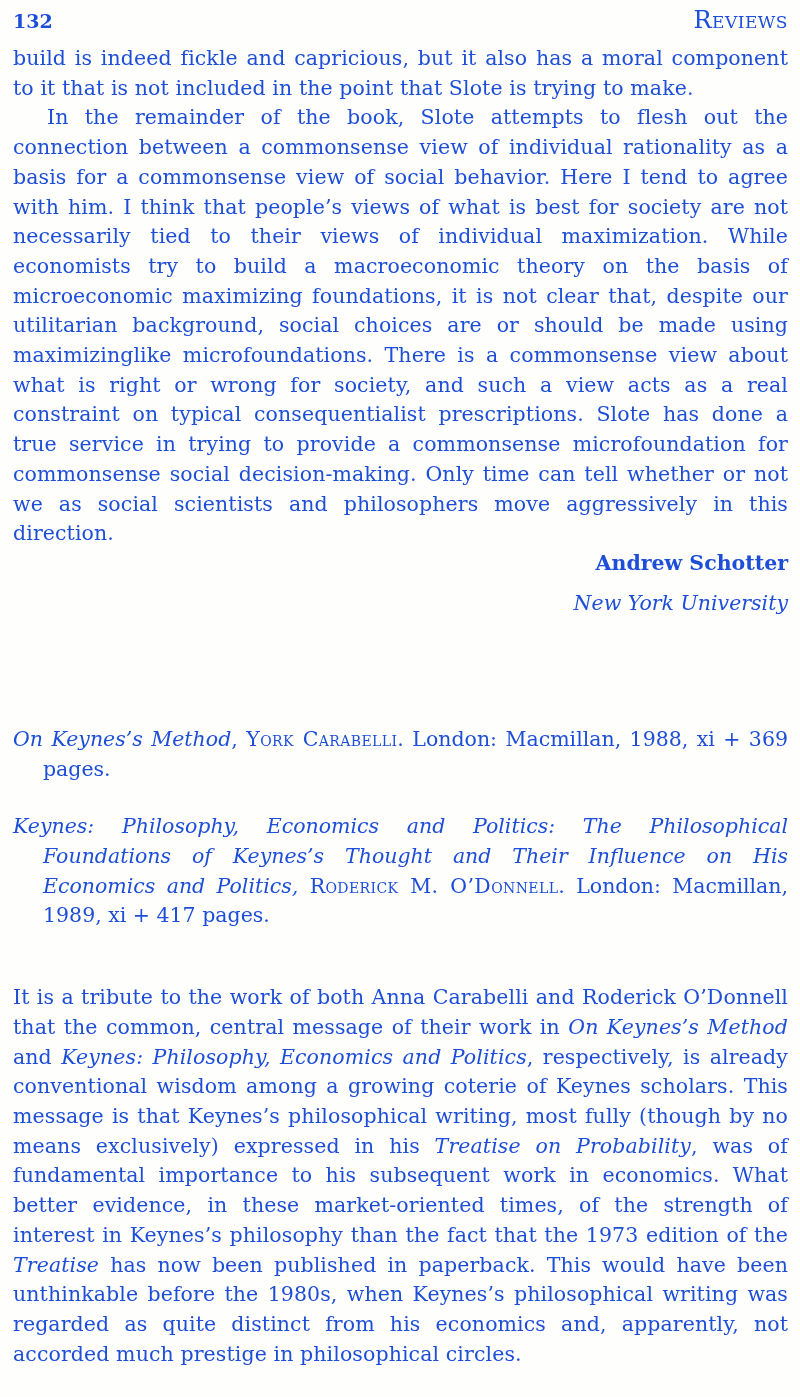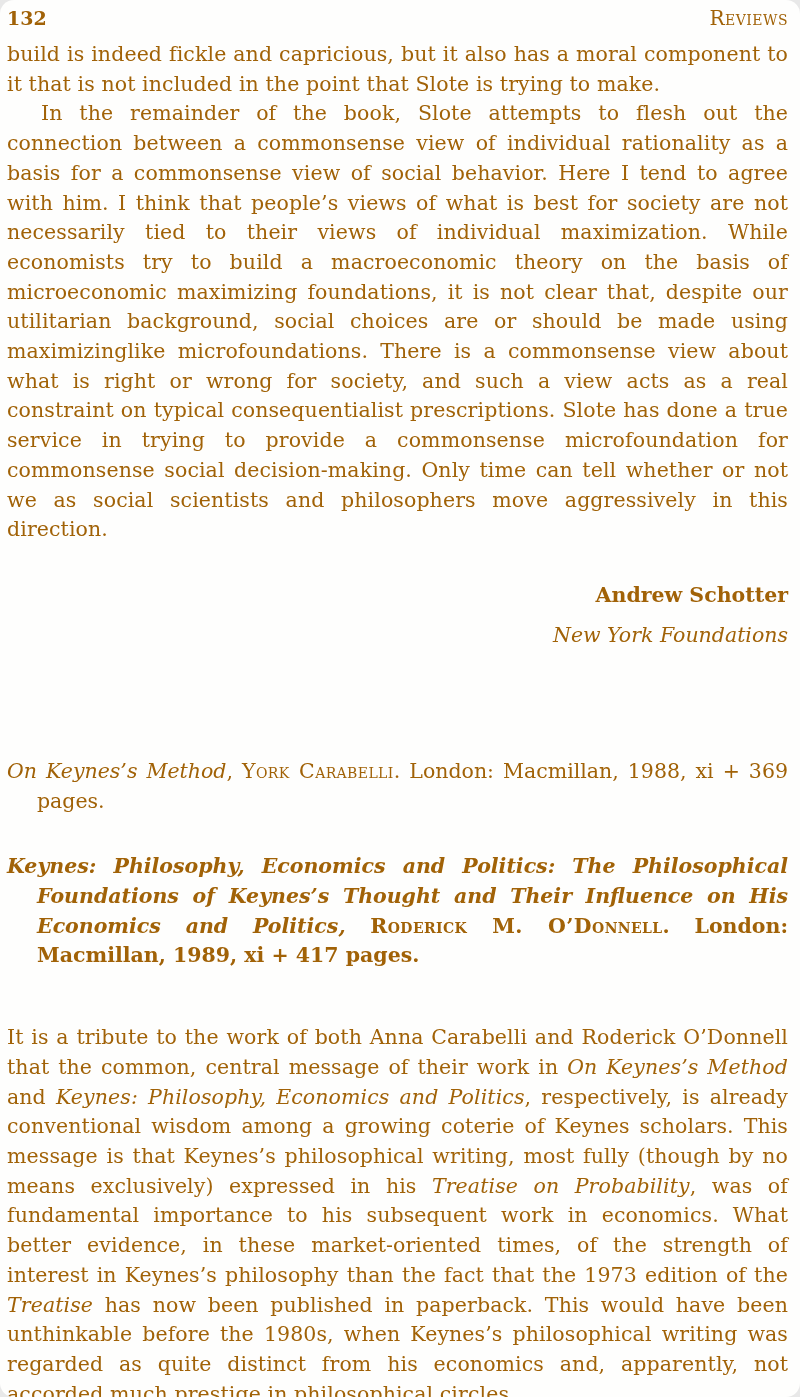--- a/index.html
+++ b/index.html
@@ -7,71 +7,69 @@
   body {
     width: 800px;
     height: 1397px;
     margin: 0 auto;
     font-family: "DejaVu Serif", "Liberation Serif", serif;
   }
   .page {
     width: 800px;
     height: 1397px;
     background: #fefefd;
-    color: #a16207;
-    padding: 6px 12px 0 7px;
+    color: #1d4ed8;
+    padding: 6px 12px 0 13px;
     overflow: hidden;
-    border-radius: 14px;
   }
   .page-header {
     display: flex;
     justify-content: space-between;
     align-items: baseline;
     margin-bottom: 10px;
   }
   .page-number {
     font-weight: bold;
     font-size: 19px;
   }
   .running-head {
     font-variant: small-caps;
-    font-size: 20px;
+    font-size: 24px;
     letter-spacing: 0.5px;
   }
   .para {
     font-size: 20.5px;
     line-height: 29.7px;
     text-align: justify;
     letter-spacing: 0.1px;
   }
   .indent { text-indent: 34px; }
   .signature {
     text-align: right;
-    margin-top: 36px;
   }
   .sig-name {
     font-weight: bold;
     font-size: 20.5px;
     line-height: 28px;
   }
   .sig-affil {
     font-style: italic;
     font-size: 20.5px;
     line-height: 28px;
     margin-top: 12px;
   }
   .citations { margin-top: 108px; }
   .citation {
     font-size: 20.5px;
     line-height: 29.7px;
     text-align: justify;
     padding-left: 30px;
     text-indent: -30px;
   }
-  .citation + .citation { margin-top: 36px; font-weight: bold; }
+  .citation + .citation { margin-top: 28px; }
   .review-second { margin-top: 52px; }
   .italic { font-style: italic; }
   .smallcaps {
     font-variant: small-caps;
     letter-spacing: 0.4px;
   }
 </style>
 </head>
 <body>
 
@@ -80,21 +78,21 @@
   <header class="page-header">
     <span class="page-number">132</span>
     <span class="running-head">Reviews</span>
   </header>
 
   <section class="review review-first">
     <p class="para">build is indeed fickle and capricious, but it also has a moral component to it that is not included in the point that Slote is trying to make.</p>
     <p class="para indent">In the remainder of the book, Slote attempts to flesh out the connection between a commonsense view of individual rationality as a basis for a commonsense view of social behavior. Here I tend to agree with him. I think that people’s views of what is best for society are not necessarily tied to their views of individual maximization. While economists try to build a macroeconomic theory on the basis of microeconomic maximizing foundations, it is not clear that, despite our utilitarian background, social choices are or should be made using maximizinglike microfoundations. There is a commonsense view about what is right or wrong for society, and such a view acts as a real constraint on typical consequentialist prescriptions. Slote has done a true service in trying to provide a commonsense microfoundation for commonsense social decision-making. Only time can tell whether or not we as social scientists and philosophers move aggressively in this direction.</p>
     <div class="signature">
       <div class="sig-name">Andrew Schotter</div>
-      <div class="sig-affil">New York Foundations</div>
+      <div class="sig-affil">New York University</div>
     </div>
   </section>
 
   <section class="citations">
     <p class="citation"><span class="italic">On Keynes’s Method</span><span>, </span><span class="smallcaps">York Carabelli</span><span>. London: Macmillan, 1988, xi + 369 pages.</span></p>
     <p class="citation"><span class="italic">Keynes: Philosophy, Economics and Politics: The Philosophical Foundations of Keynes’s Thought and Their Influence on His Economics and Politics</span><span class="italic">, </span><span class="smallcaps">Roderick M. O’Donnell</span><span>. London: Macmillan, 1989, xi + 417 pages.</span></p>
   </section>
 
   <section class="review review-second">
     <p class="para"><span>It is a tribute to the work of both Anna Carabelli and Roderick O’Donnell that the common, central message of their work in </span><span class="italic">On Keynes’s Method</span><span> and </span><span class="italic">Keynes: Philosophy, Economics and Politics</span><span>, respectively, is already conventional wisdom among a growing coterie of Keynes scholars. This message is that Keynes’s philosophical writing, most fully (though by no means exclusively) expressed in his </span><span class="italic">Treatise on Probability</span><span>, was of fundamental importance to his subsequent work in economics. What better evidence, in these market-oriented times, of the strength of interest in Keynes’s philosophy than the fact that the 1973 edition of the </span><span class="italic">Treatise</span><span> has now been published in paperback. This would have been unthinkable before the 1980s, when Keynes’s philosophical writing was regarded as quite distinct from his economics and, apparently, not accorded much prestige in philosophical circles.</span></p>

